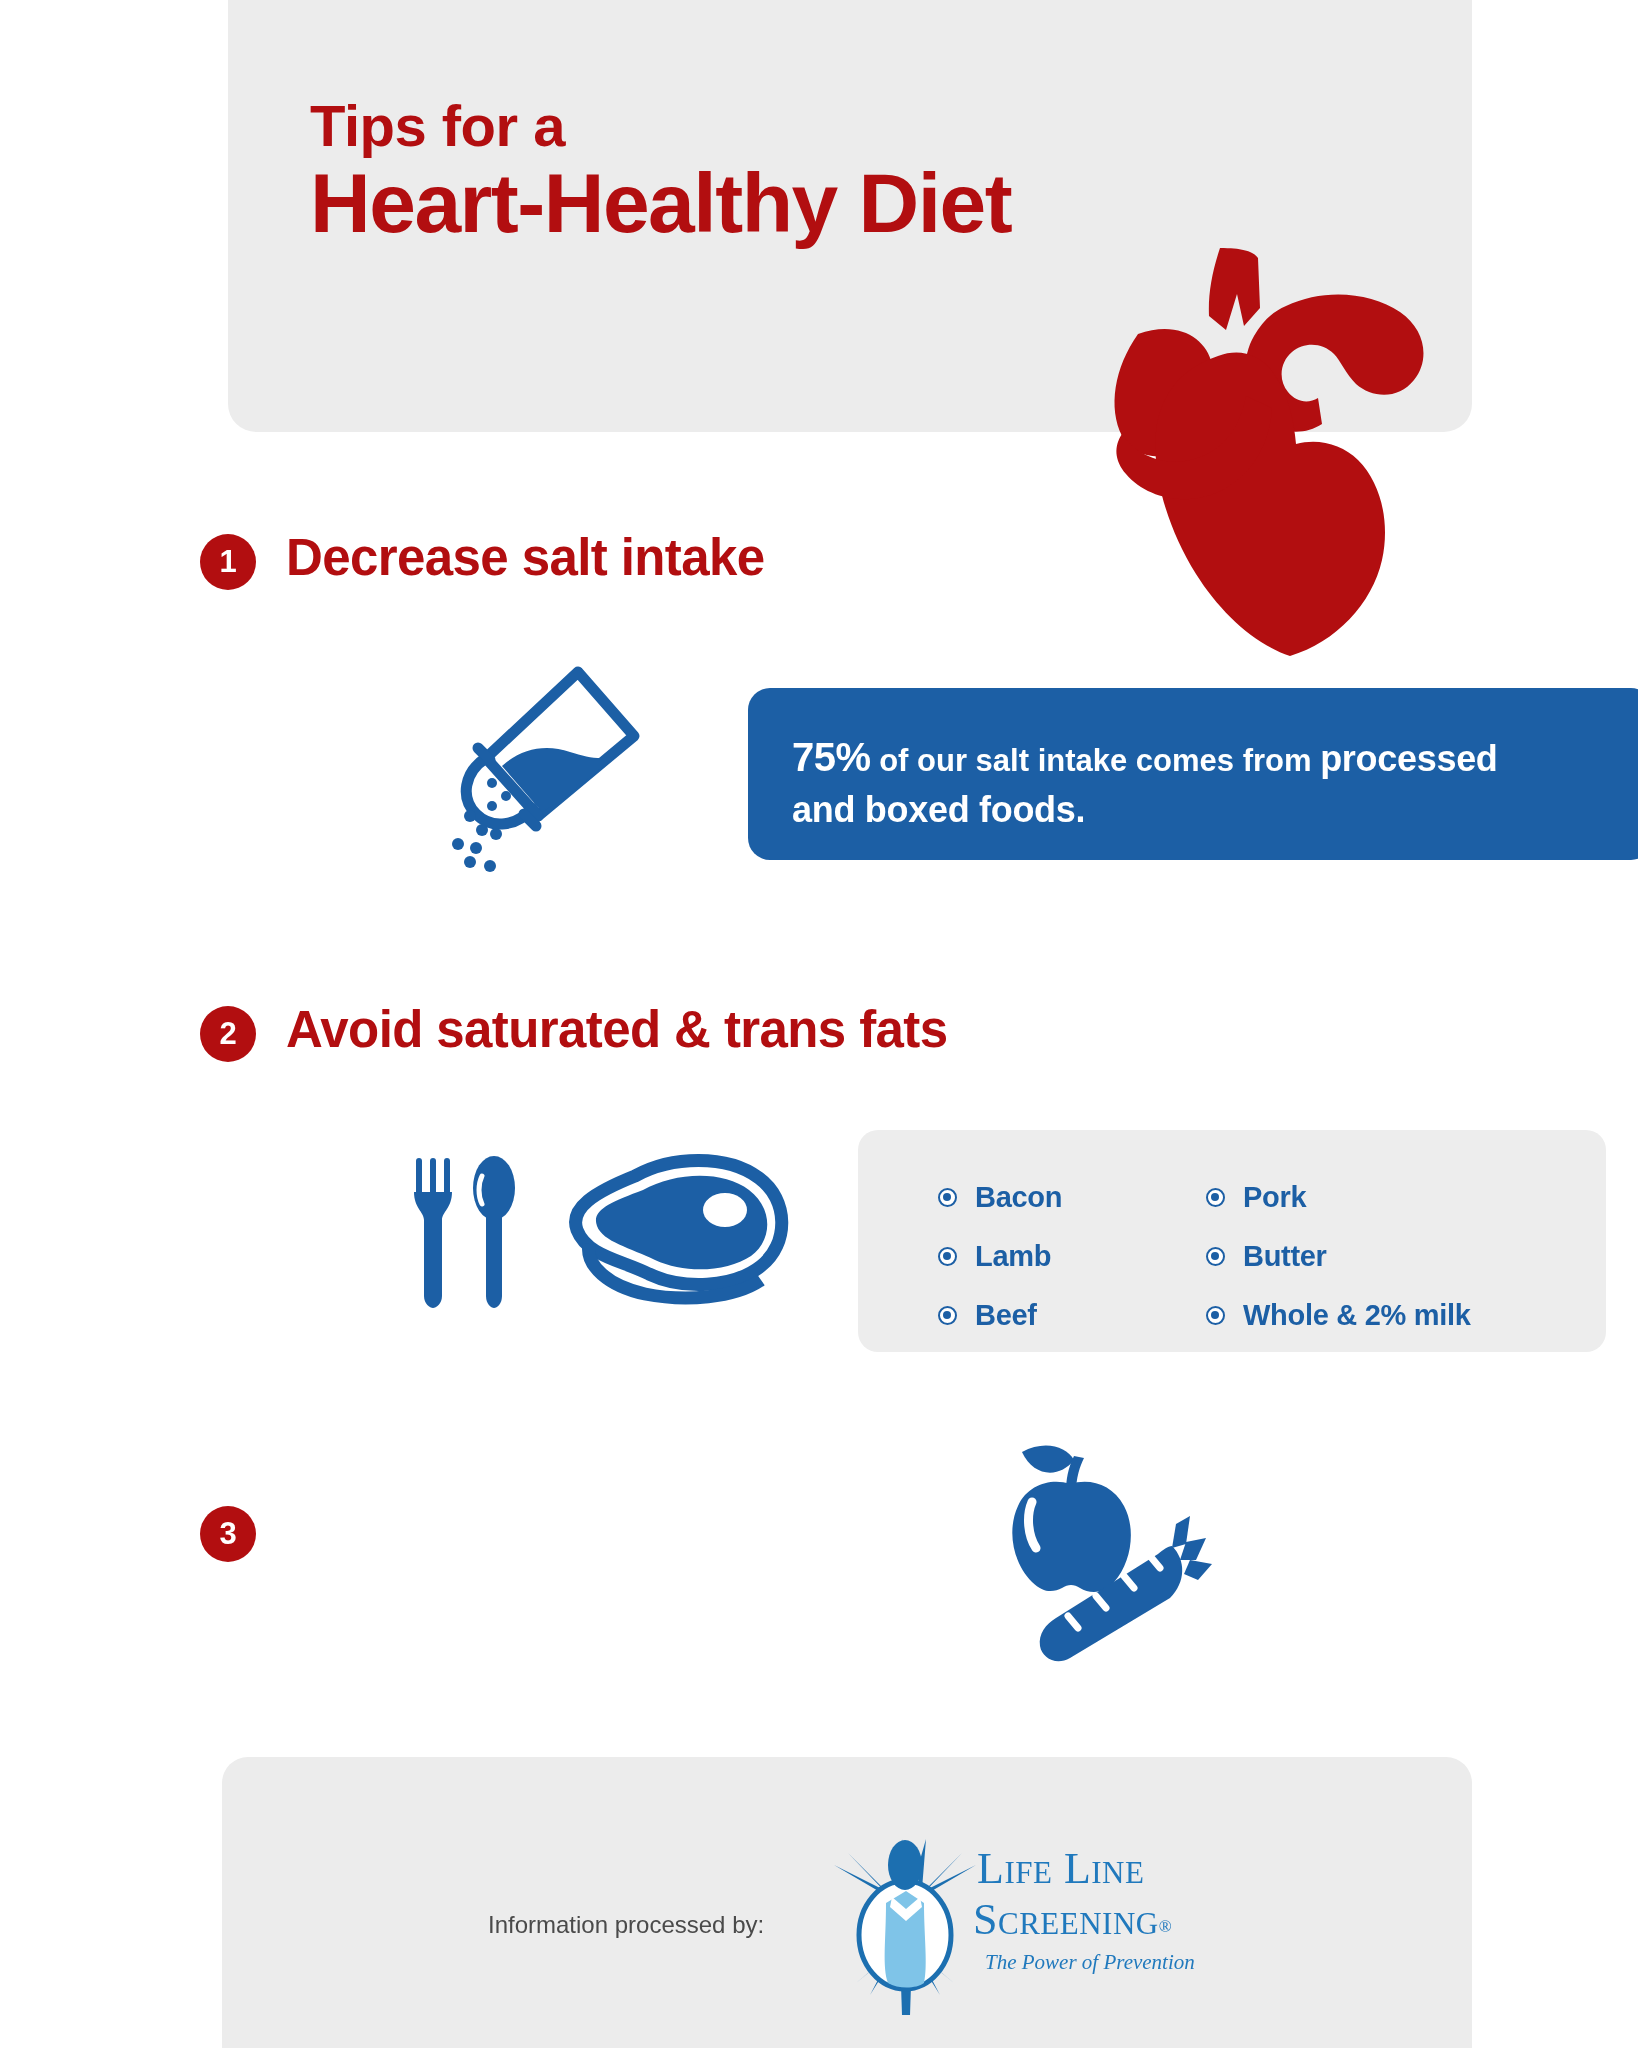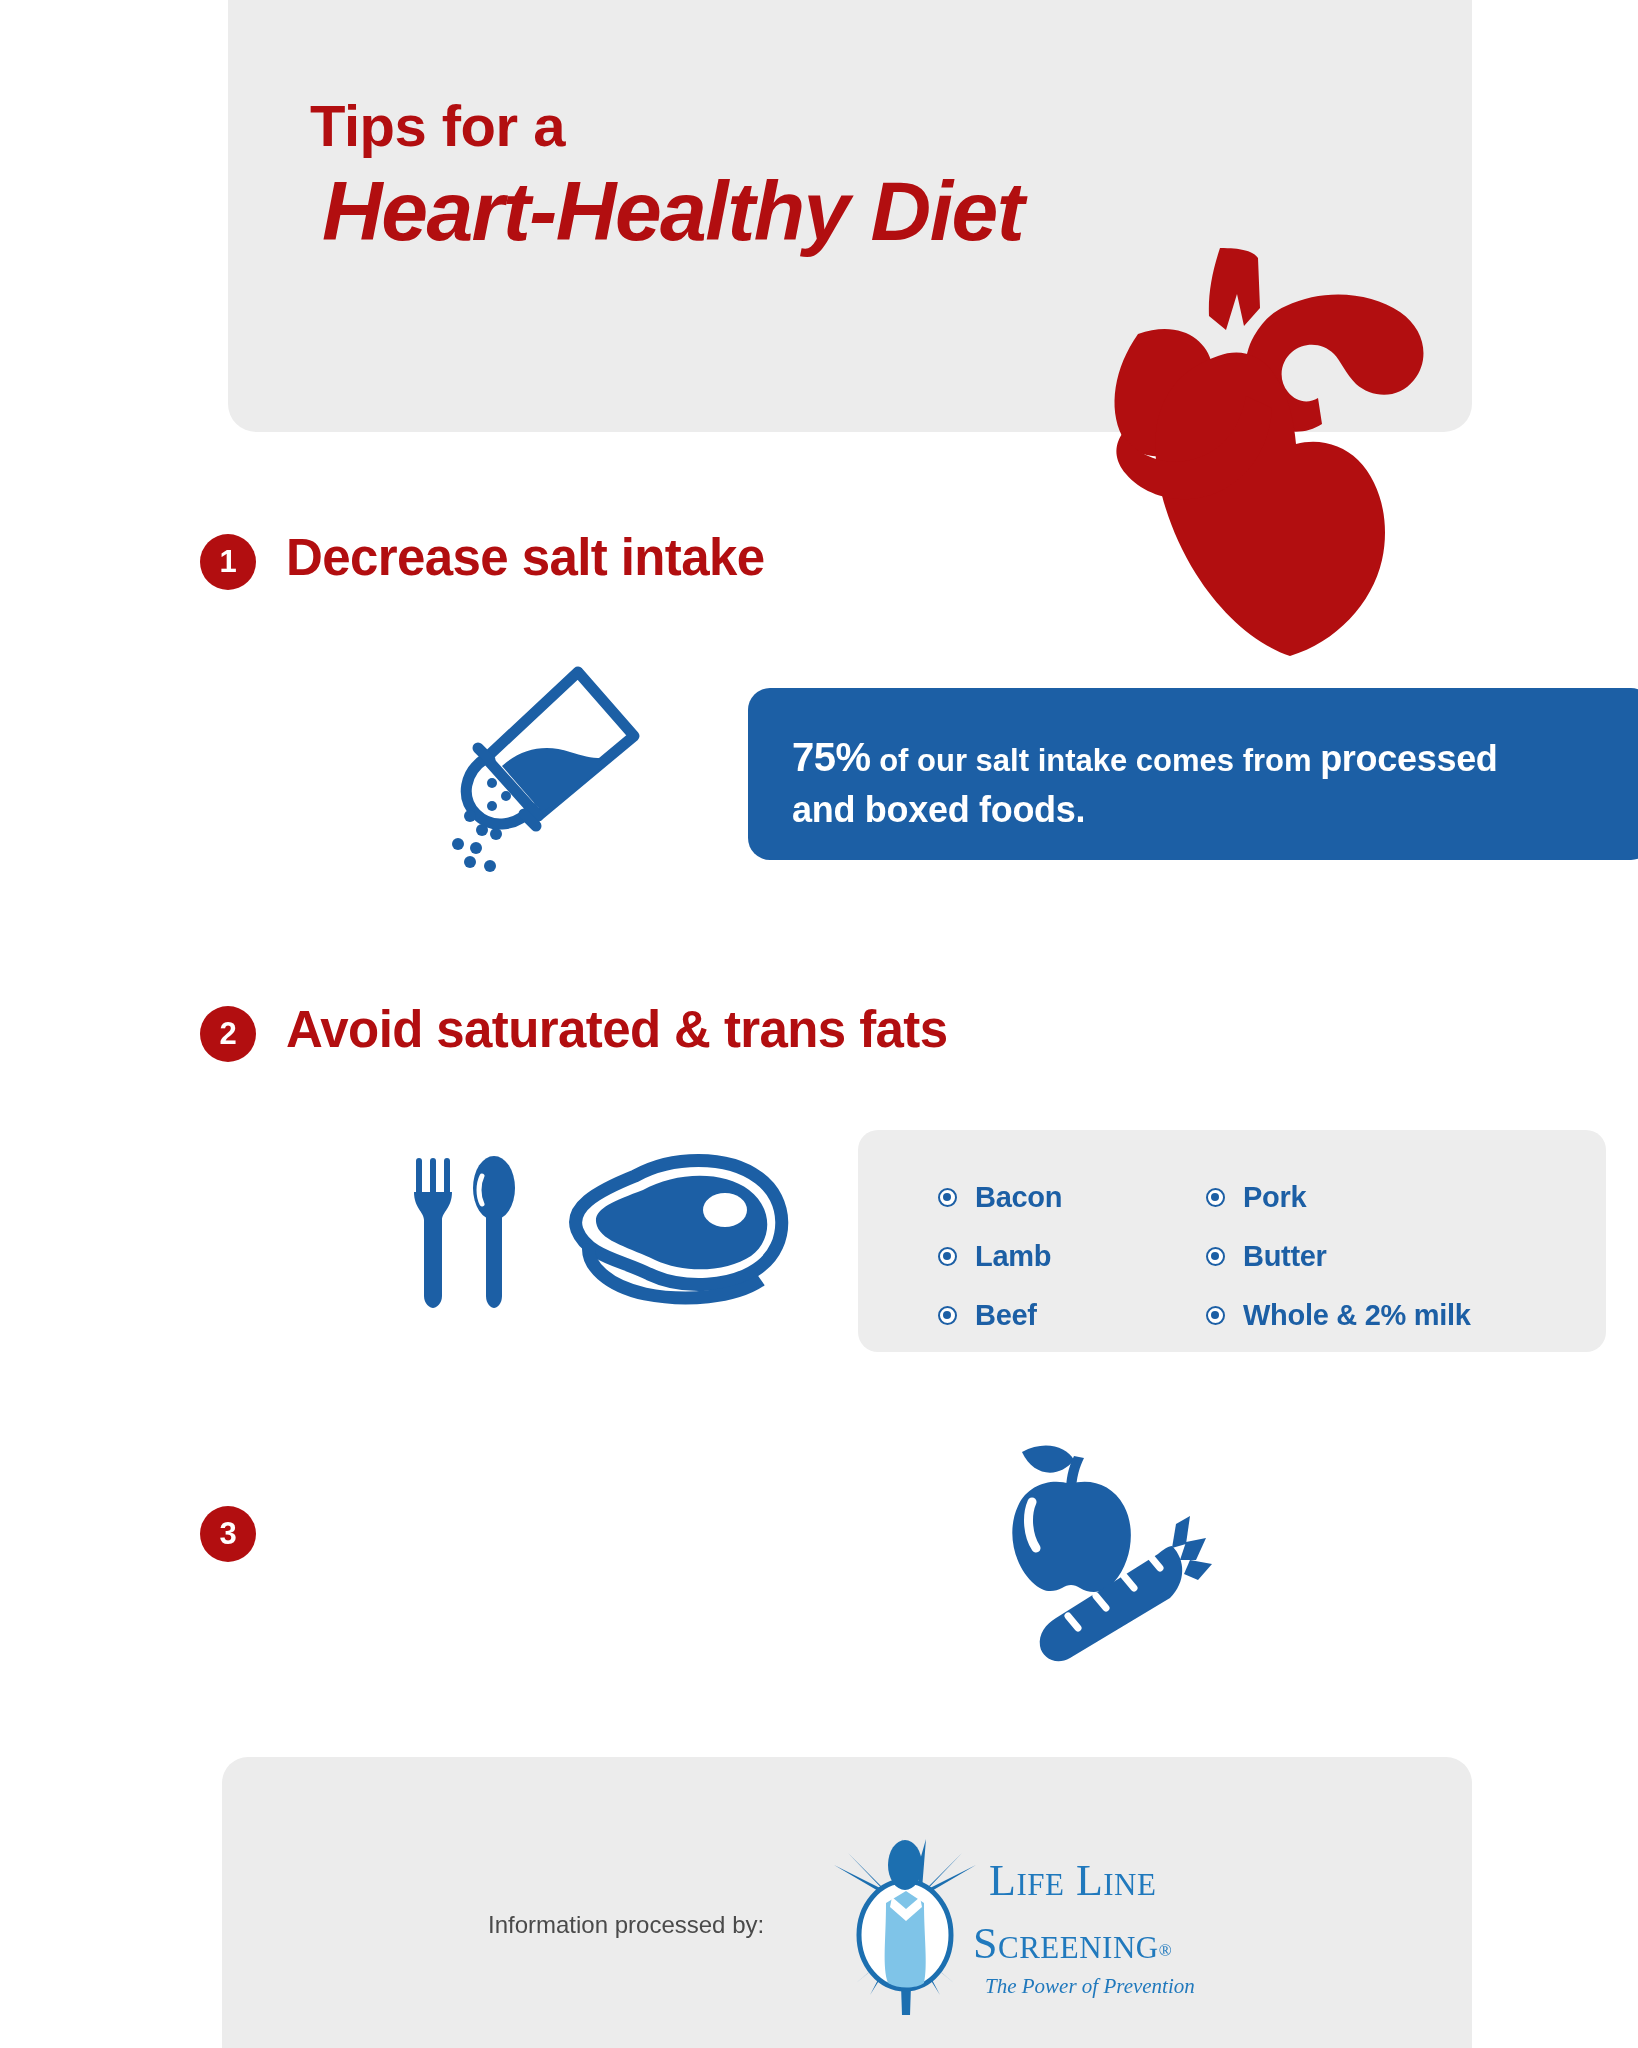--- a/index.html
+++ b/index.html
@@ -48,23 +48,22 @@
     line-height: 1.05;
     margin: 0 0 4px 0;
     font-stretch: condensed;
   }
   .title-line2 {
     font-size: 84px;
     font-weight: bold;
     color: #b20e10;
     letter-spacing: -1.5px;
     line-height: 1.0;
-    margin: 12px;
+    margin: 0;
     font-stretch: condensed;
-    font-style: italic;
   }
 
   .heart-illustration {
     position: absolute;
     left: 1108px;
     top: 238px;
     width: 320px;
     height: 420px;
   }
 
@@ -254,21 +253,21 @@
     left: 143px;
     top: 8px;
     width: 240px;
   }
   .logo-word {
     font-family: "Liberation Serif", serif;
     color: #2079bd;
     font-size: 44px;
     line-height: 0.98;
     letter-spacing: 0.5px;
-    margin: 16px;
+    margin: 4px;
     font-variant: small-caps;
     white-space: nowrap;
   }
   .logo-word2 {
     font-family: "Liberation Serif", serif;
     color: #2079bd;
     font-size: 44px;
     line-height: 1.18;
     letter-spacing: 0.5px;
     margin: 0;

